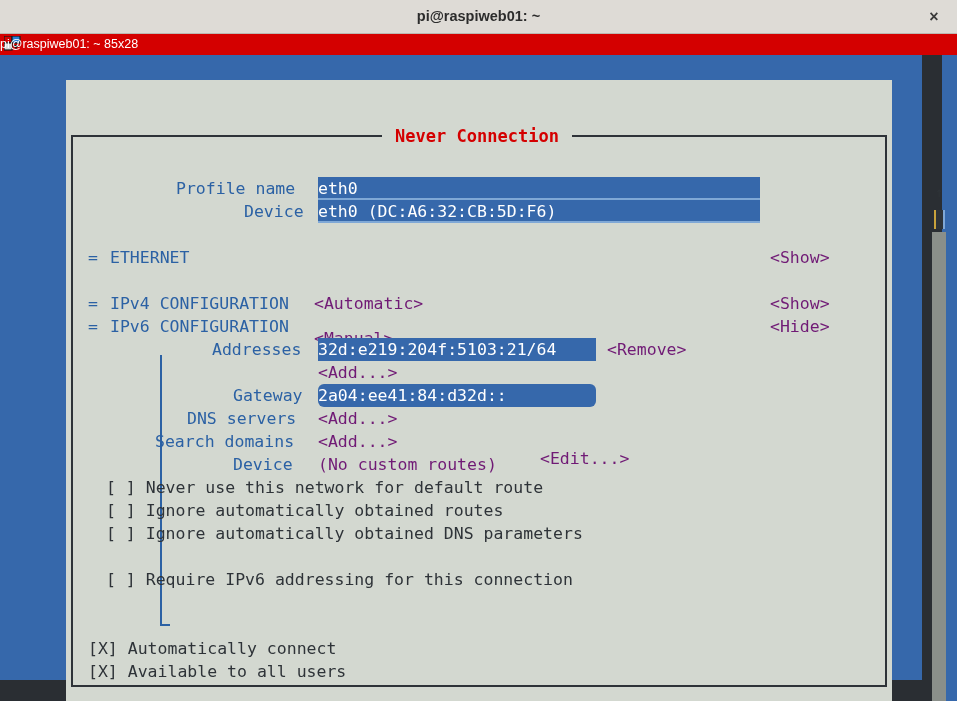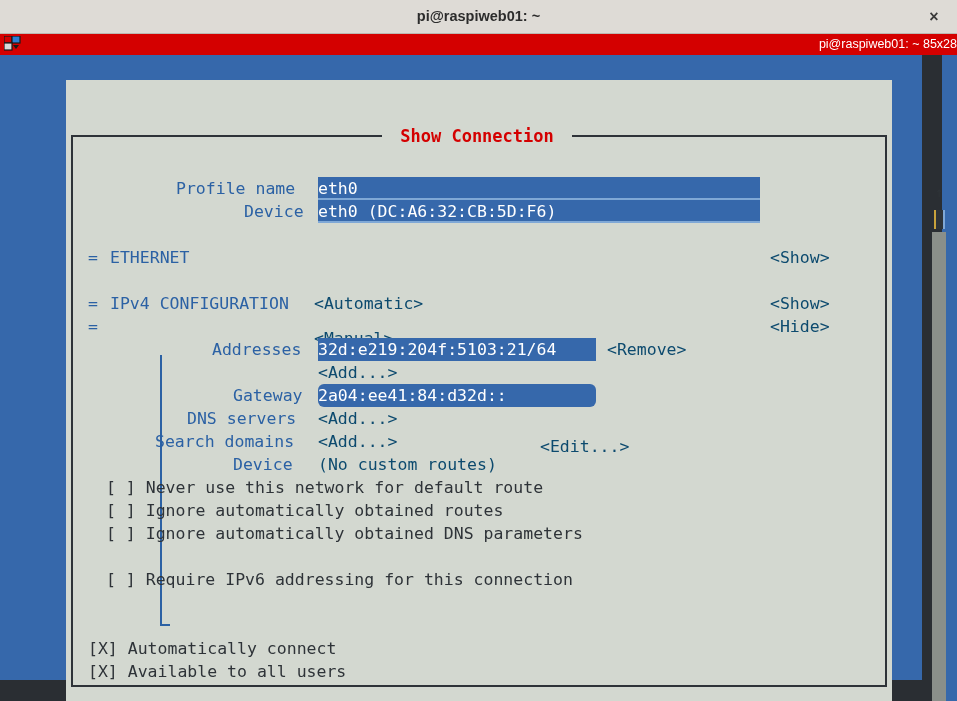--- a/index.html
+++ b/index.html
@@ -55,21 +55,21 @@
     left: 0; top: 34px;
     width: 957px; height: 21px;
     background: #d40000;
     box-sizing: border-box;
   }
   #tab-label {
     position: absolute;
     left: 0; top: 0;
     width: 957px;
     line-height: 21px;
-    text-align: right;
+    text-align: left;
     font-family: "Liberation Sans", sans-serif;
     font-size: 12.5px;
     color: #ffffff;
   }
   #app-icon {
     position: absolute;
     left: 4px; top: 2px;
     width: 18px; height: 17px;
   }
 
@@ -141,21 +141,21 @@
   .row {
     position: absolute;
     left: 0;
     height: 23px;
     line-height: 23px;
     font-size: 16.5px;
     white-space: pre;
     color: #2e3338;
   }
   .lbl     { color: #2b61a4; }
-  .acc     { color: #0c4a6e; }
+  .acc     { color: #701a75; }
   .hl {
     background: #3668ab;
     color: #ffffff;
     box-shadow: inset 0 -2px 0 #7fa8d6;
   }
   .hl-plain {
     background: #3668ab;
     color: #ffffff;
   }
 
@@ -230,40 +230,41 @@
 
   <div id="terminal">
     <div id="terminal-dark-bottom"></div>
     <div id="terminal-dark-right"></div>
     <div id="terminal-edge-right"></div>
 
     <div id="dialog">
 
       <div id="dialog-frame"></div>
       <div id="dialog-title-gap"></div>
-      <div id="dialog-title">Show Connection</div>
+      <div id="dialog-title">Never Connection</div>
 
       <div id="body">
 
         <div class="row" style="top:97px; left:110px;"><span class="lbl">Profile name</span></div>
         <div class="row hl" style="top:97px; left:252px; width:442px;"><span>eth0</span></div>
 
         <div class="row" style="top:120px; left:178px;"><span class="lbl">Device</span></div>
         <div class="row hl" style="top:120px; left:252px; width:442px;"><span>eth0 (DC:A6:32:CB:5D:F6)</span></div>
 
         <div class="row" style="top:166px; left:22px;"><span class="lbl">=</span></div>
         <div class="row" style="top:166px; left:44px;"><span class="lbl">ETHERNET</span></div>
         <div class="row" style="top:166px; left:704px;"><span class="acc">&lt;Show&gt;</span></div>
 
         <div class="row" style="top:212px; left:22px;"><span class="lbl">=</span></div>
         <div class="row" style="top:212px; left:44px;"><span class="lbl">IPv4 CONFIGURATION</span></div>
         <div class="row" style="top:212px; left:248px;"><span class="acc">&lt;Automatic&gt;</span></div>
         <div class="row" style="top:212px; left:704px;"><span class="acc">&lt;Show&gt;</span></div>
 
         <div class="row" style="top:235px; left:22px;"><span class="lbl">=</span></div>
+        <div class="row" style="top:235px; left:44px;"><span class="lbl">IPv6 CONFIGURATION</span></div>
         <div class="row" style="top:235px; left:248px;margin-top:12px;"><span class="acc">&lt;Manual&gt;</span></div>
         <div class="row" style="top:235px; left:704px;"><span class="acc">&lt;Hide&gt;</span></div>
 
         <div id="branch"></div>
         <div id="branch-foot"></div>
 
         <div class="row" style="top:258px; left:146px;"><span class="lbl">Addresses</span></div>
         <div class="row hl-plain" style="top:258px; left:252px; width:278px;"><span>32d:e219:204f:5103:21/64</span></div>
         <div class="row" style="top:258px; left:541px;"><span class="acc">&lt;Remove&gt;</span></div>
         <div class="row" style="top:281px; left:252px;"><span class="acc">&lt;Add...&gt;</span></div>
@@ -272,21 +273,21 @@
         <div class="row hl-plain" style="top:304px; left:252px; width:278px;border-radius:6px;"><span>2a04:ee41:84:d32d::</span></div>
 
         <div class="row" style="top:327px; left:121px;"><span class="lbl">DNS servers</span></div>
         <div class="row" style="top:327px; left:252px;"><span class="acc">&lt;Add...&gt;</span></div>
 
         <div class="row" style="top:350px; left:89px;"><span class="lbl">Search domains</span></div>
         <div class="row" style="top:350px; left:252px;"><span class="acc">&lt;Add...&gt;</span></div>
 
         <div class="row" style="top:373px; left:167px;"><span class="lbl">Device</span></div>
         <div class="row" style="top:373px; left:252px;"><span class="acc">(No custom routes)</span></div>
-        <div class="row" style="top:355px; left:474px;"><span class="acc">&lt;Edit...&gt;</span></div>
+        <div class="row" style="top:367px; left:474px;"><span class="acc">&lt;Edit...&gt;</span></div>
 
         <div class="row" style="top:396px; left:40px;"><span>[ ]</span><span> </span><span>Never use this network for default route</span></div>
         <div class="row" style="top:419px; left:40px;"><span>[ ]</span><span> </span><span>Ignore automatically obtained routes</span></div>
         <div class="row" style="top:442px; left:40px;"><span>[ ]</span><span> </span><span>Ignore automatically obtained DNS parameters</span></div>
         <div class="row" style="top:488px; left:40px;"><span>[ ]</span><span> </span><span>Require IPv6 addressing for this connection</span></div>
 
         <div class="row" style="top:557px; left:22px;"><span>[X]</span><span> </span><span>Automatically connect</span></div>
         <div class="row" style="top:580px; left:22px;"><span>[X]</span><span> </span><span>Available to all users</span></div>
 
       </div>

